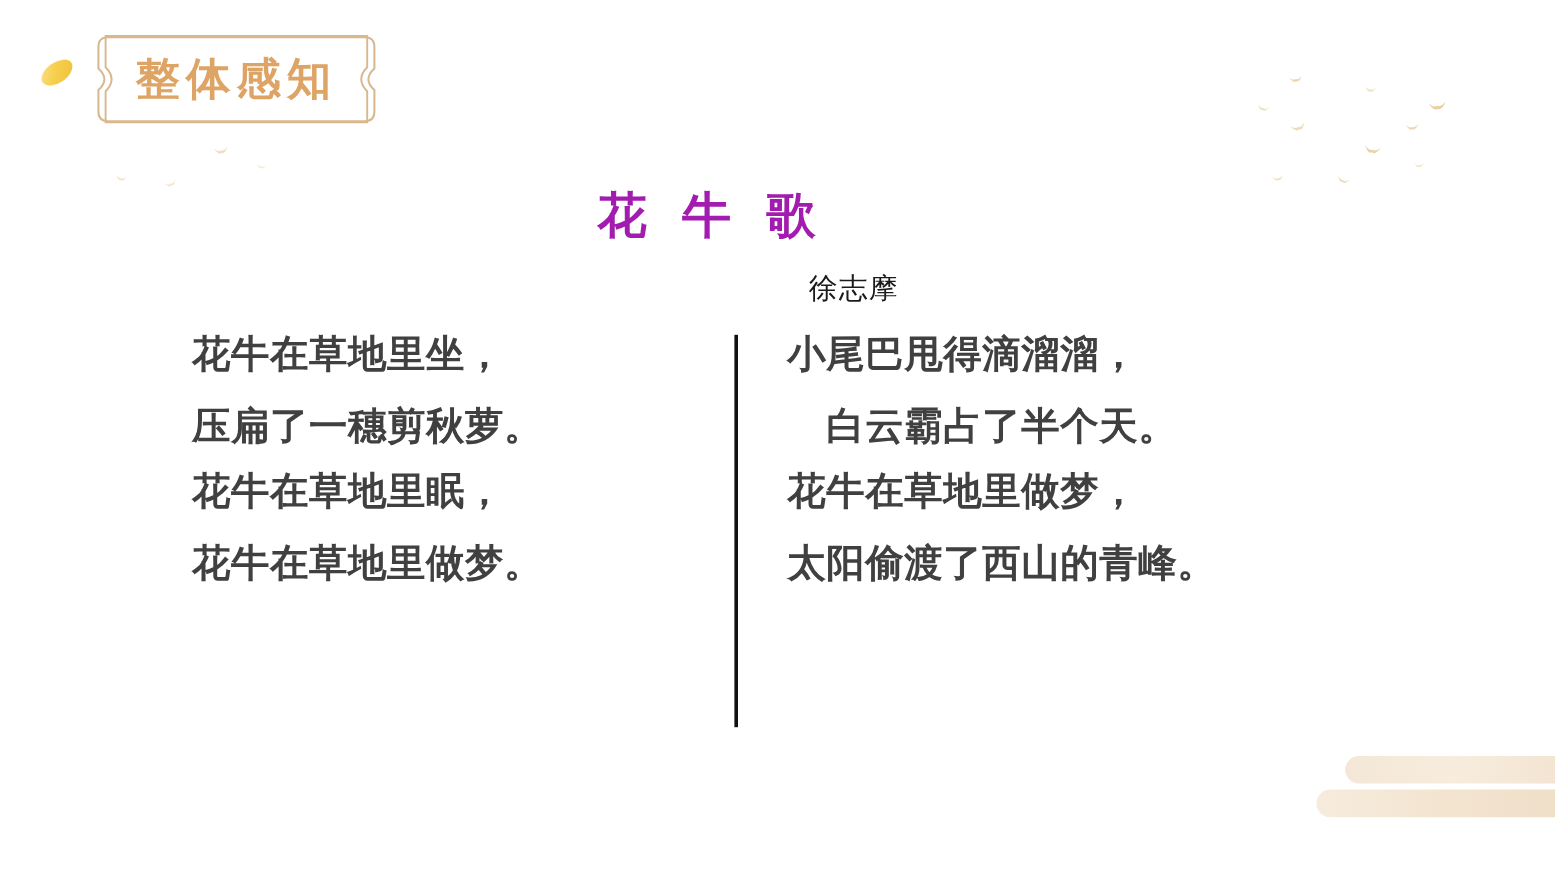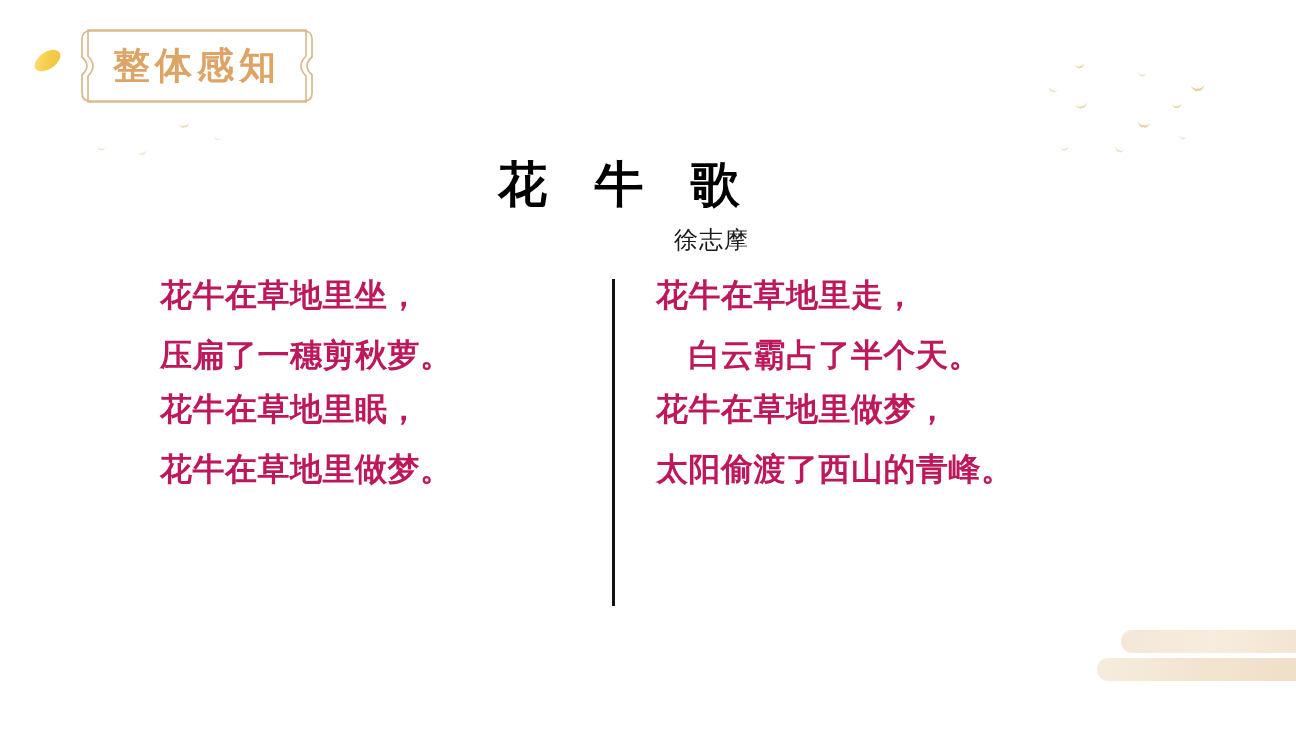--- a/index.html
+++ b/index.html
@@ -77,26 +77,25 @@
     border-radius: 50% 50% 50% 50% / 50% 50% 50% 50%;
     background: linear-gradient(135deg, #fbe08a 0%, #f6cf4e 45%, #eec03a 100%);
     transform: rotate(-35deg);
   }
 
   
   .poem-title {
     position: absolute;
     left: 498px;
     top: 152px;
-    font-size: 49px;
+    font-size: 41px;
     font-weight: 700;
-    color: #000000;
+    color: #a21caf;
     letter-spacing: 9px;
     white-space: nowrap;
-    font-family: Liberation Mono, monospace;
   }
   .poem-author {
     position: absolute;
     left: 674px;
     top: 224px;
     font-size: 24px;
     font-weight: 400;
     color: #1a1a1a;
     letter-spacing: 1px;
     white-space: nowrap;
@@ -117,21 +116,21 @@
   }
   .col-left  { left: 160px; }
   .col-right { left: 656px; }
 
   .stanza { margin: 0; }
   .stanza + .stanza { margin-top: 22px; }
 
   .line {
     font-size: 32px;
     font-weight: 700;
-    color: #be185d;
+    color: #404040;
     line-height: 1.0;
     letter-spacing: 0.5px;
     white-space: nowrap;
     margin: 0 0 28px 0;
   }
   .line:last-child { margin-bottom: 0; text-align: center; }
 
   
   .ribbon {
     position: absolute;
@@ -250,21 +249,21 @@
         <div class="line">花牛在草地里坐，</div>
         <div class="line">压扁了一穗剪秋萝。</div>
       </div>
       <div class="stanza">
         <div class="line">花牛在草地里眠，</div>
         <div class="line">花牛在草地里做梦。</div>
       </div>
     </div>
   <div class="col col-right" id="col-right">
       <div class="stanza">
-        <div class="line">花牛在草地里走，</div>
+        <div class="line">小尾巴甩得滴溜溜，</div>
         <div class="line">白云霸占了半个天。</div>
       </div>
       <div class="stanza">
         <div class="line">花牛在草地里做梦，</div>
         <div class="line">太阳偷渡了西山的青峰。</div>
       </div>
     </div>
 
   <div class="ribbon ribbon-top"></div>
   <div class="ribbon ribbon-bottom"></div>

